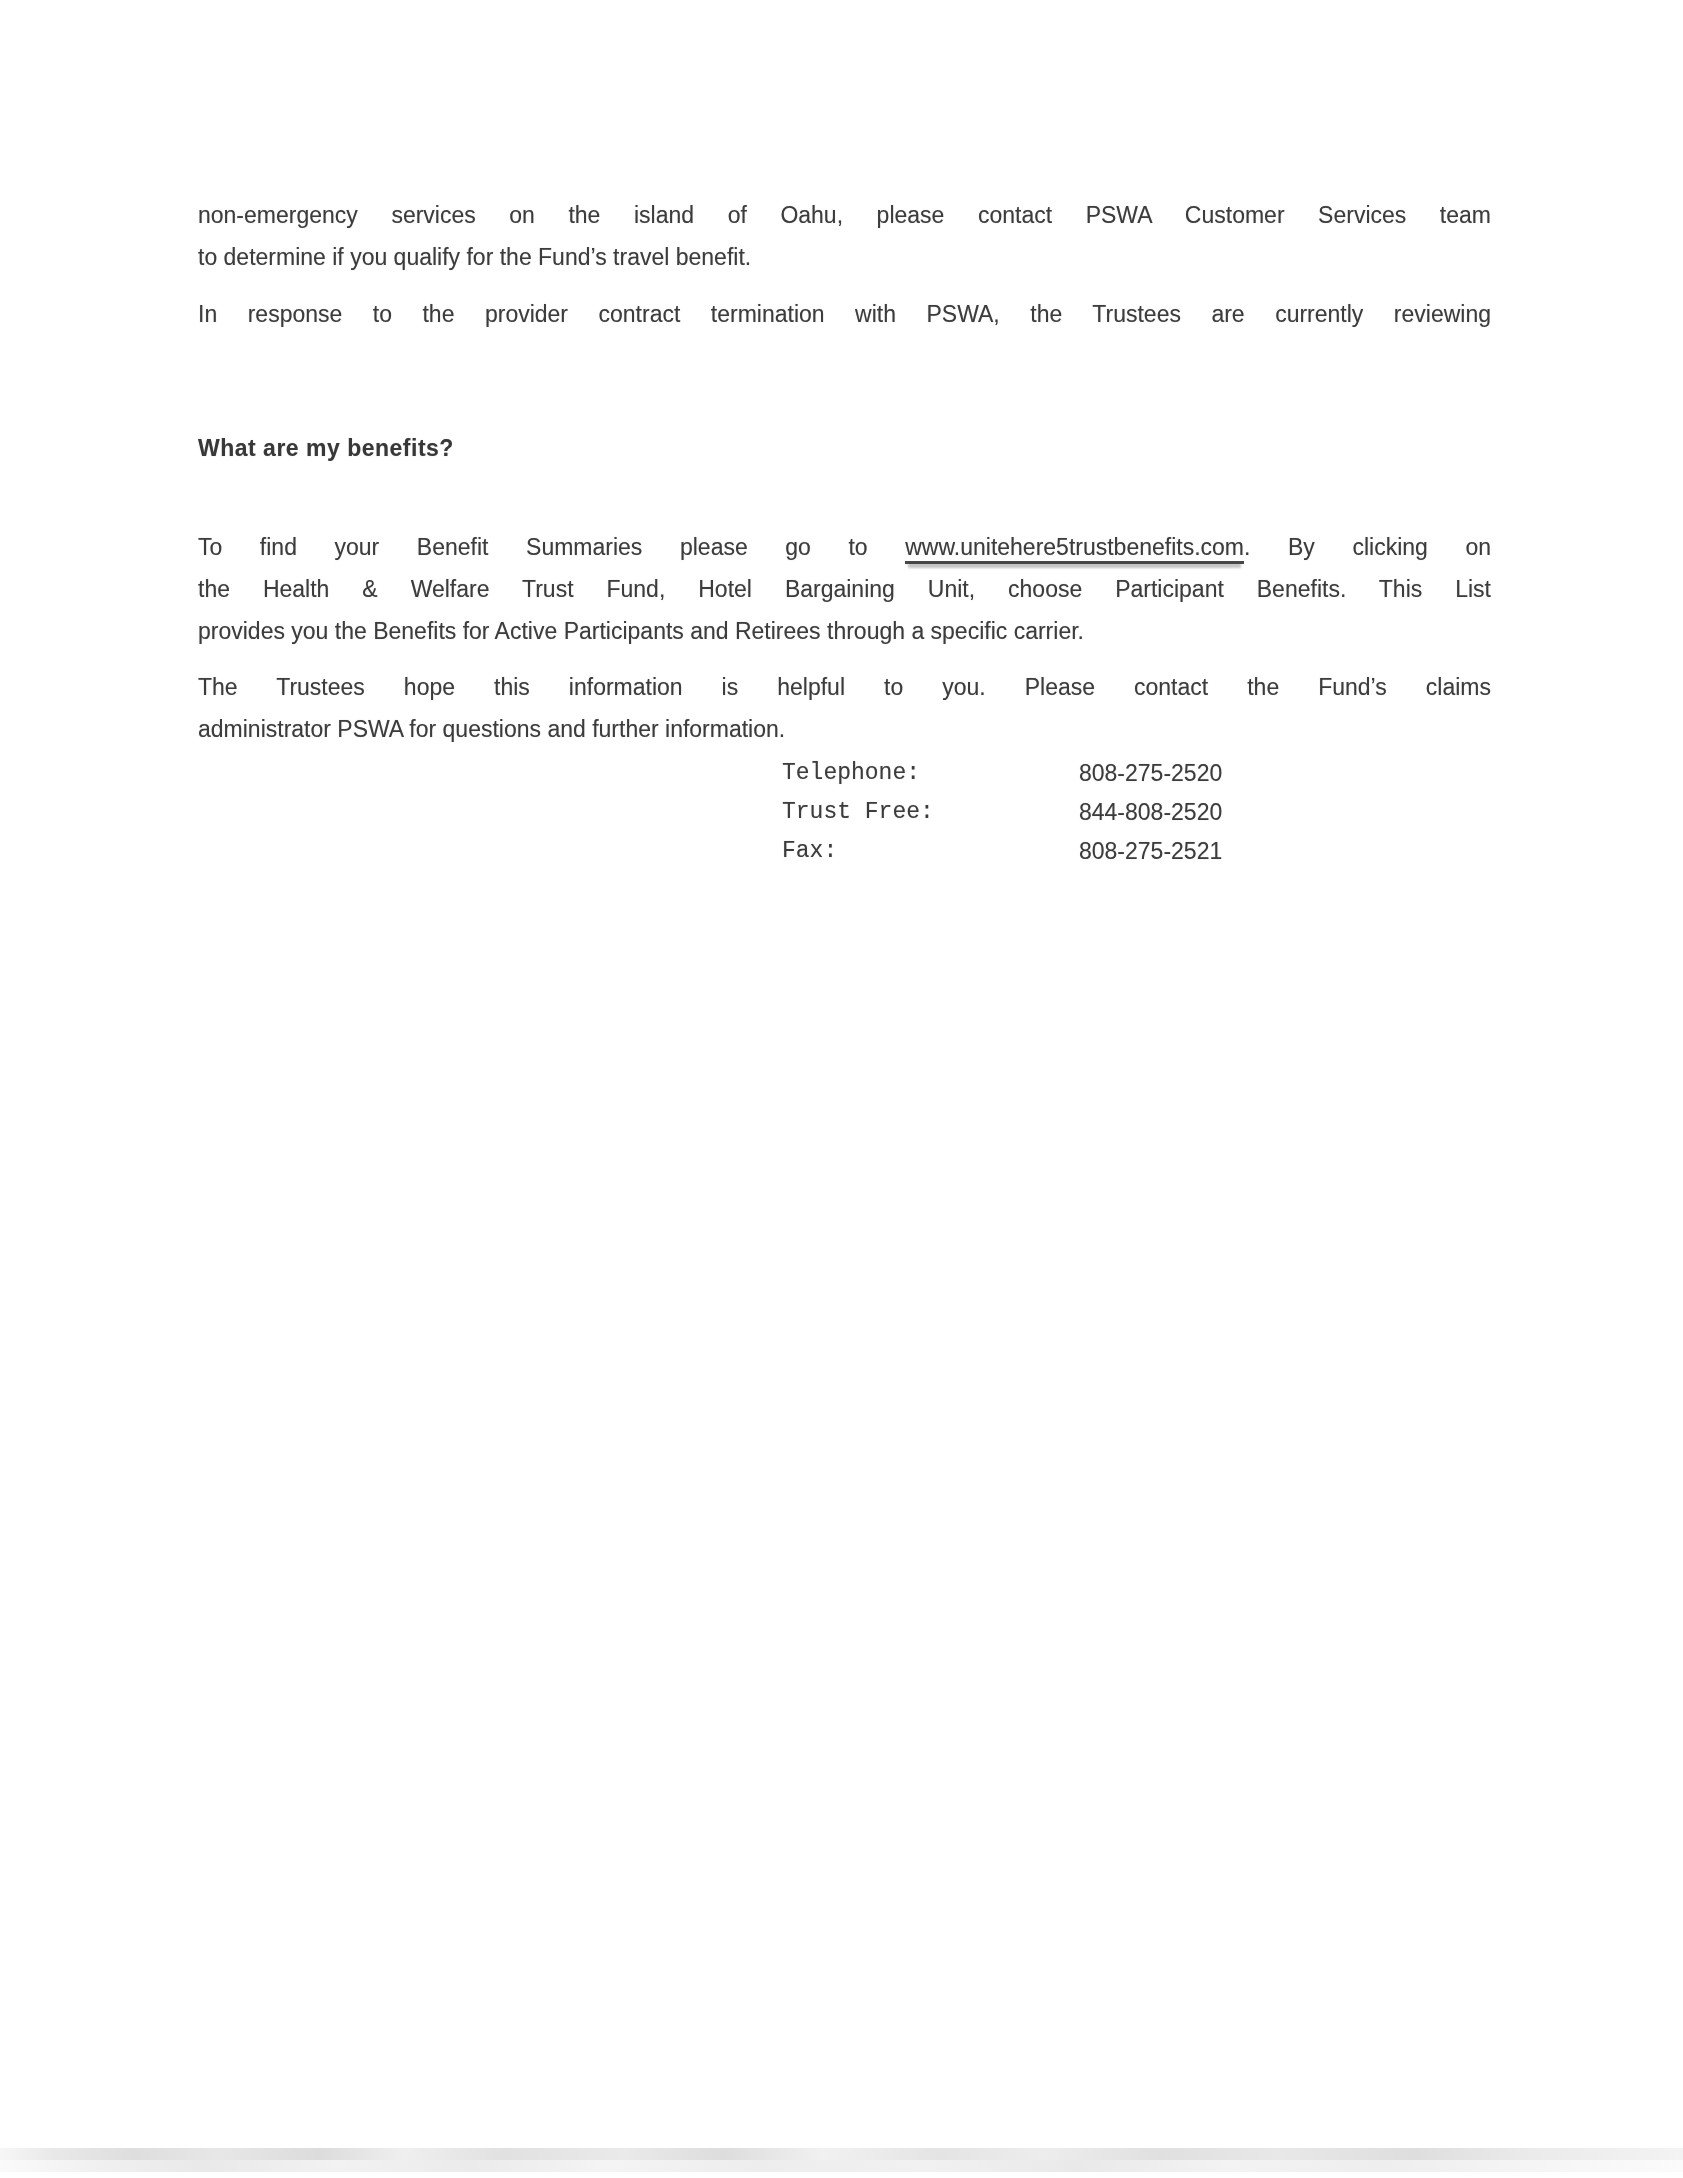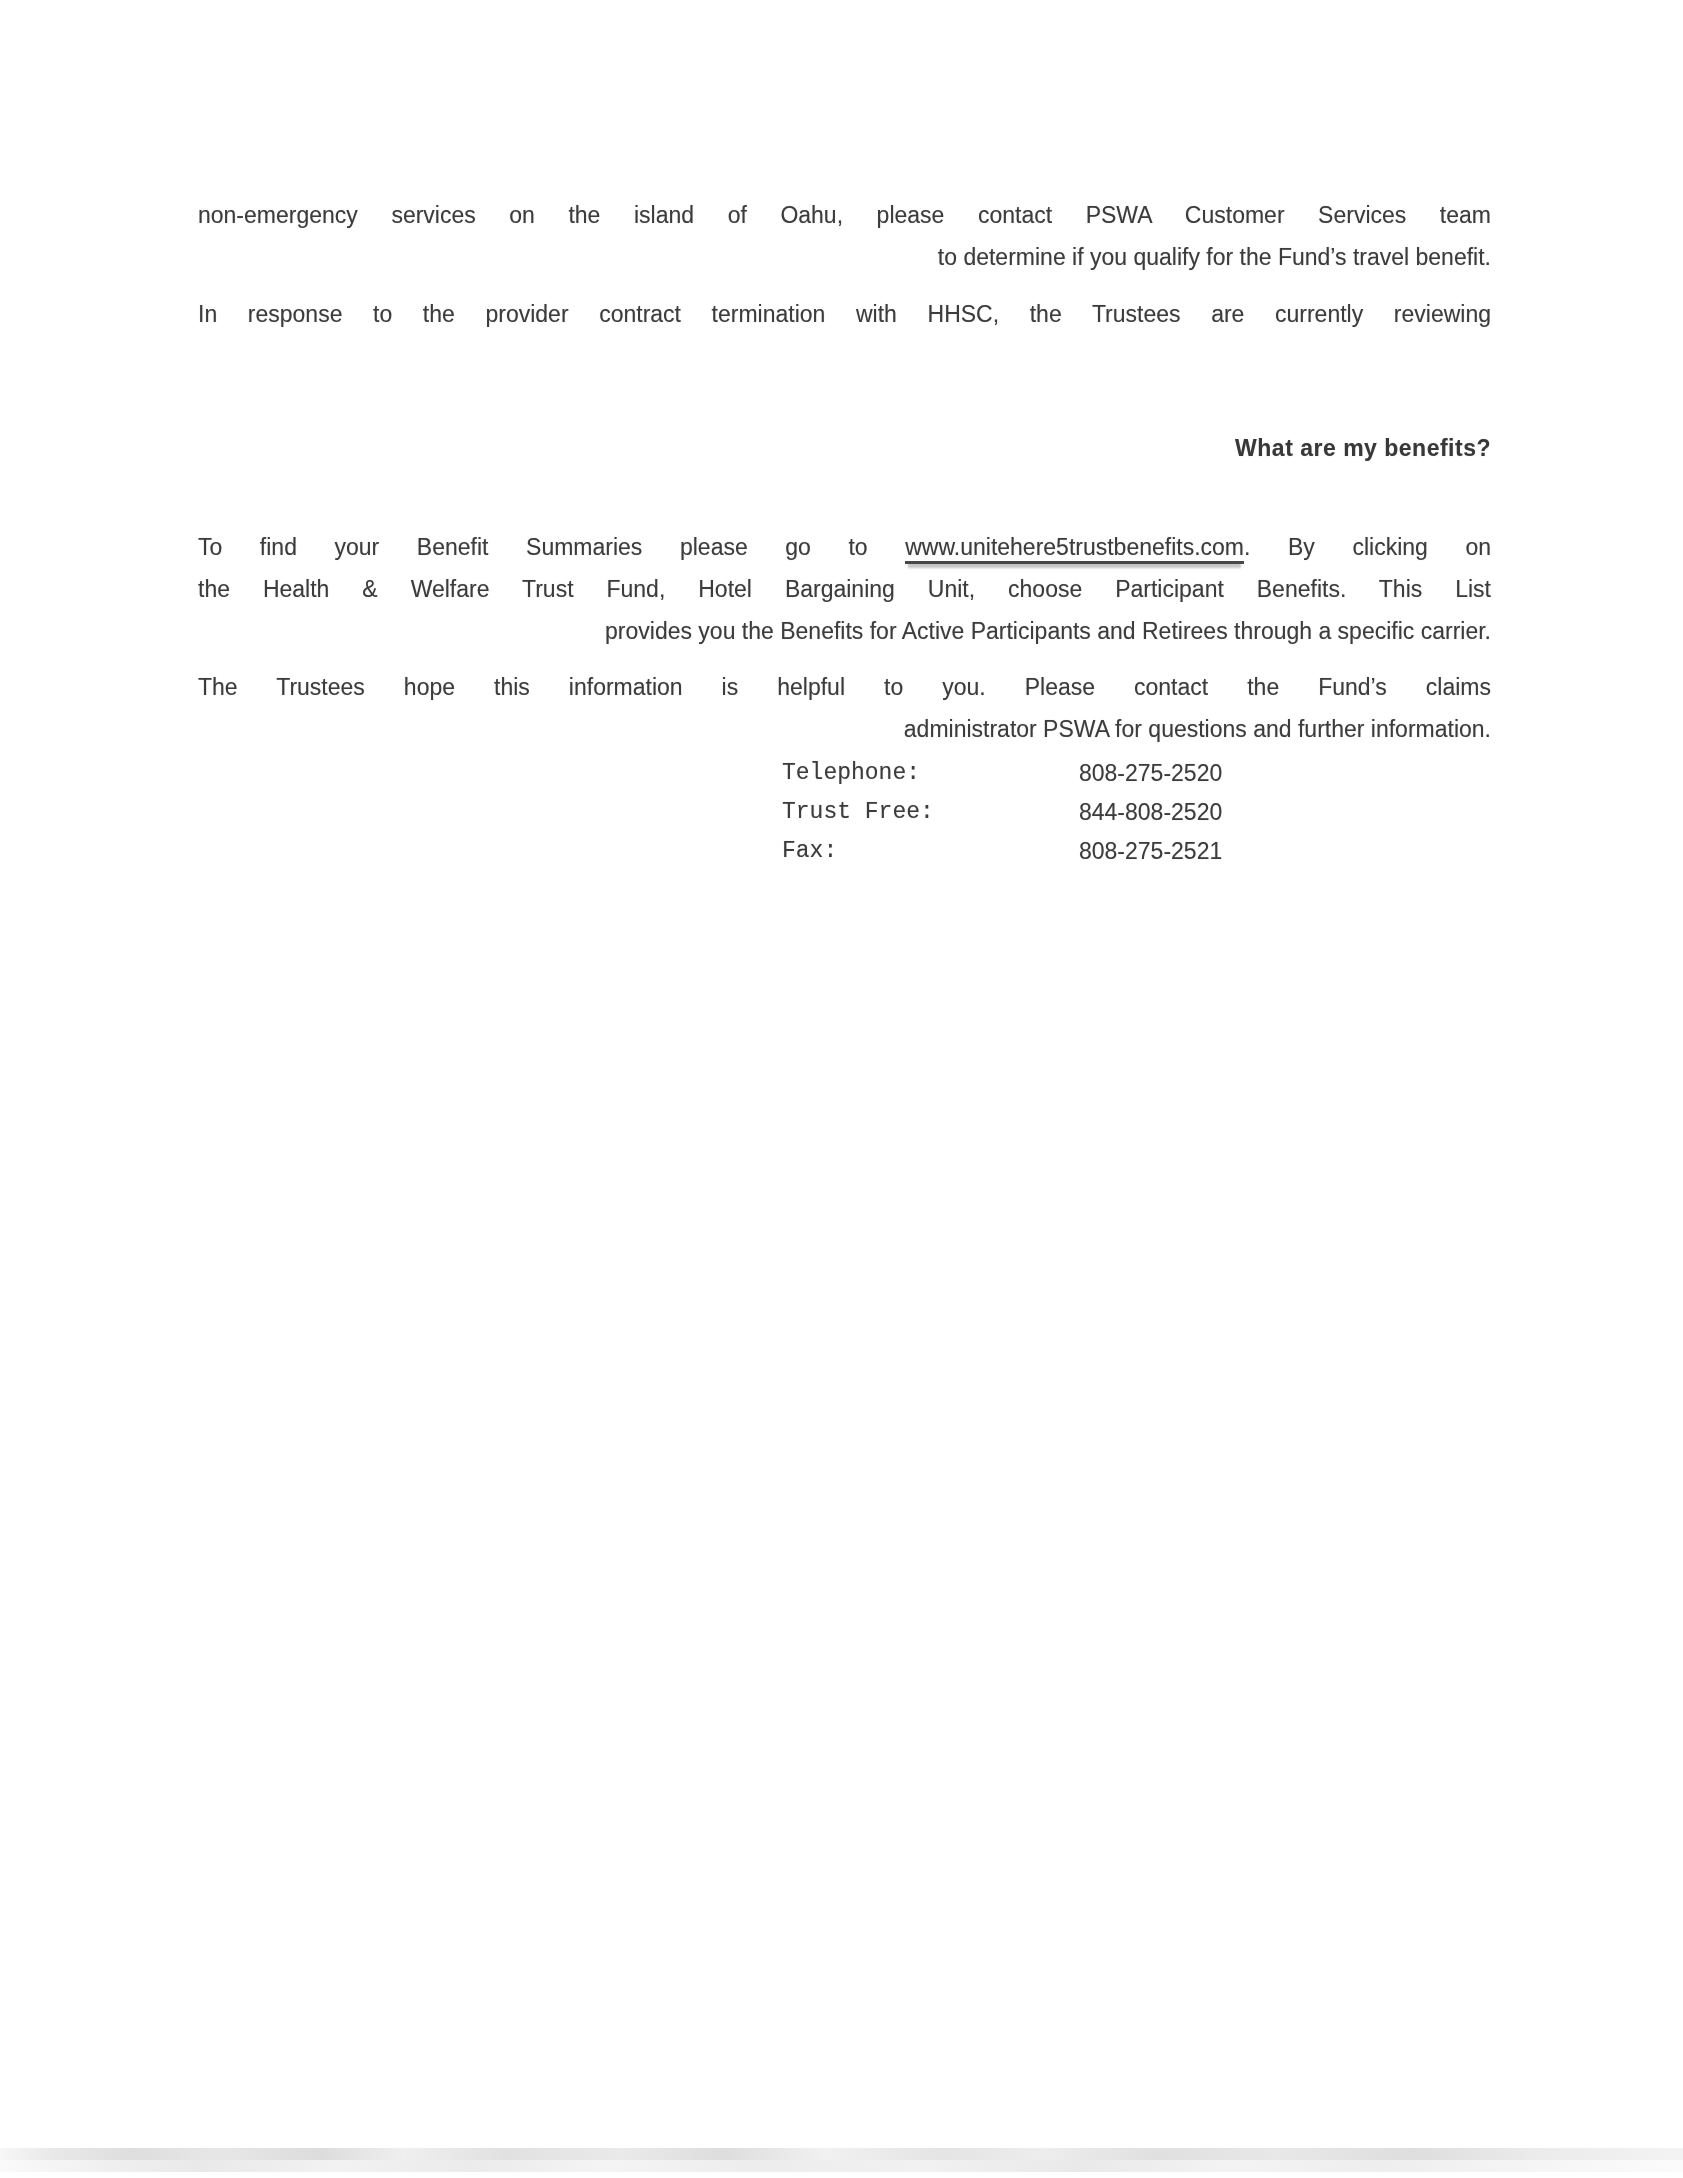--- a/index.html
+++ b/index.html
@@ -18,21 +18,21 @@
     left: 198px;
     width: 1293px;
     font-size: 23px;
     line-height: 42px;
     color: #3c3c3c;
     text-shadow: 0 0 1px rgba(70,70,70,0.35);
   }
 
   
   .jl { text-align: justify; text-align-last: justify; }
-  .ll { text-align: right; }
+  .ll { text-align: left; }
 
   #p1 { top: 194px; }
   #p2 { top: 293px; }
 
   #heading {
     top: 427px;
     font-weight: bold;
     color: #383838;
     letter-spacing: 0.5px;
   }
@@ -73,21 +73,21 @@
 <body>
 
 <div class="page">
 
   <div class="block" id="p1">
     <div class="jl">non-emergency services on the island of Oahu, please contact PSWA Customer Services team</div>
     <div class="ll">to determine if you qualify for the Fund’s travel benefit.</div>
   </div>
 
   <div class="block" id="p2">
-    <div class="jl">In response to the provider contract termination with HHSC, the Trustees are currently reviewing</div>
+    <div class="jl">In response to the provider contract termination with PSWA, the Trustees are currently reviewing</div>
   </div>
 
   <div class="block" id="heading">
     <div class="ll">What are my benefits?</div>
   </div>
 
   <div class="block" id="p3">
     <div class="jl"><span>To find your Benefit Summaries please go to </span><span class="url">www.unitehere5trustbenefits.com</span><span>. By clicking on</span></div>
     <div class="jl">the Health &amp; Welfare Trust Fund, Hotel Bargaining Unit, choose Participant Benefits. This List</div>
     <div class="ll">provides you the Benefits for Active Participants and Retirees through a specific carrier.</div>

